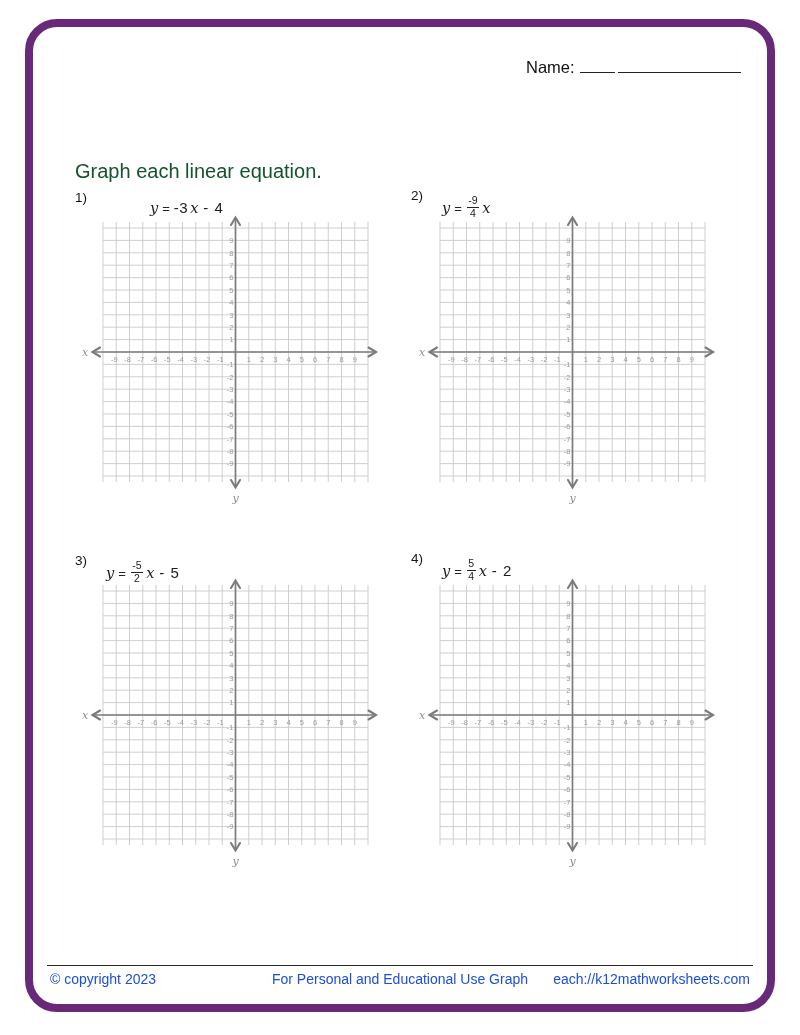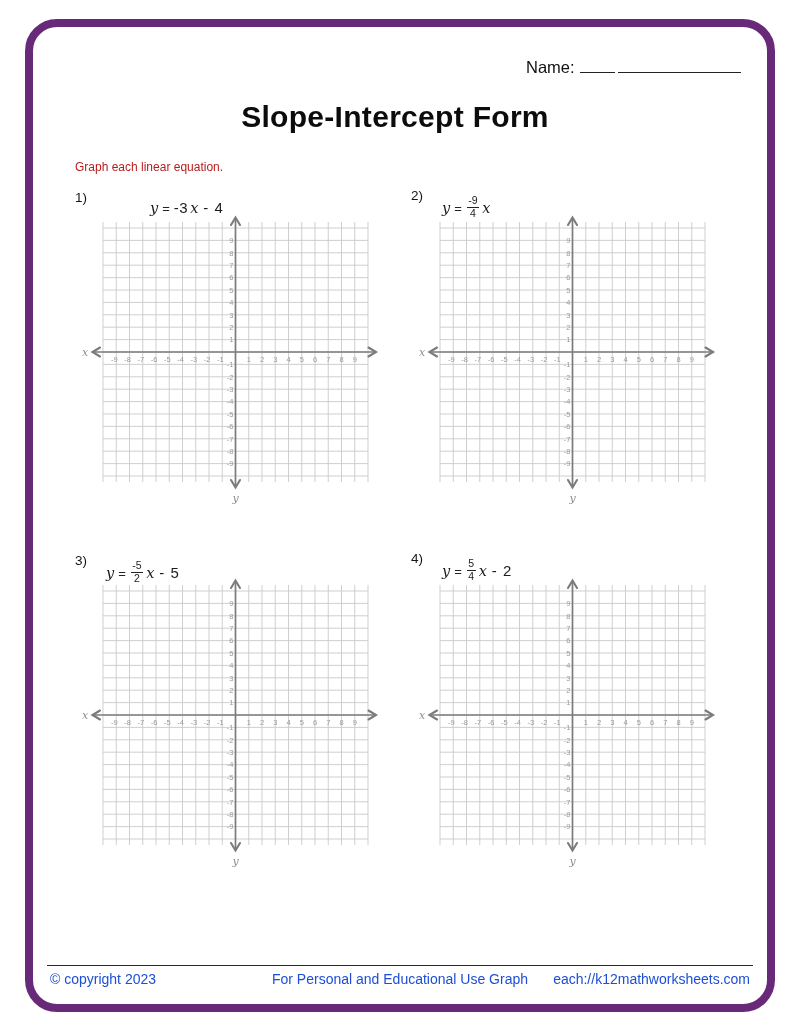--- a/index.html
+++ b/index.html
@@ -12,21 +12,21 @@
     border:8.5px solid #682a78; border-radius:32px; pointer-events:none;
   }
   .name-row { position:absolute; top:57px; left:516px; font-size:16.5px; color:#111; white-space:nowrap;margin-left:10px; }
   .name-line { display:inline-block; border-bottom:1.6px solid #222; height:15px; vertical-align:baseline; }
   .name-line.short { width:35px; margin-left:5px; }
   .name-line.long  { width:123px; margin-left:3px; }
   .title {
     position:absolute; top:100px; left:0; width:790px; text-align:center;
     font-size:30px; font-weight:bold; color:#0c0c0c; letter-spacing:0.3px;
   }
-  .instruction { position:absolute; top:160px; left:75px; font-size:12px; color:#b91c1c; }
+  .instruction { position:absolute; top:160px; left:75px; font-size:20px; color:#14532d; }
   .plabel { position:absolute; font-size:13.5px; color:#161616; }
   .plabel.p1 { left:75px;  top:190px; }
   .plabel.p2 { left:411px; top:188px; }
   .plabel.p3 { left:75px;  top:553px; }
   .plabel.p4 { left:411px; top:551px; }
   .equation { position:absolute; font-size:15px; color:#1c1c1c; white-space:nowrap; line-height:18px; }
   .equation.e1 { left:104px; top:199px;margin-left:44px; }
   .equation.e2 { left:440px; top:197px; }
   .equation.e3 { left:104px; top:562px; }
   .equation.e4 { left:440px; top:560px; }
@@ -57,21 +57,20 @@
 </head>
 <body>
 
 <div class="page">
   <div class="frame" style="border-color: rgb(104, 42, 120);"></div>
 
   <div class="name-row">
     <span>Name:</span><span class="name-line short"></span><span class="name-line long"></span>
   </div>
 
-  <div class="title">Slope-Intercept Form</div>
   <div class="instruction">Graph each linear equation.</div>
 
   <div class="plabel p1">1)</div>
   <div class="plabel p2">2)</div>
   <div class="plabel p3">3)</div>
   <div class="plabel p4">4)</div>
 
   <div class="equation e1">
     <span class="eq-var">y</span><span class="eq-sign">=</span><span class="slope-whole">-3</span><span class="eq-var">x</span><span class="eq-const">- 4</span>
   </div>

